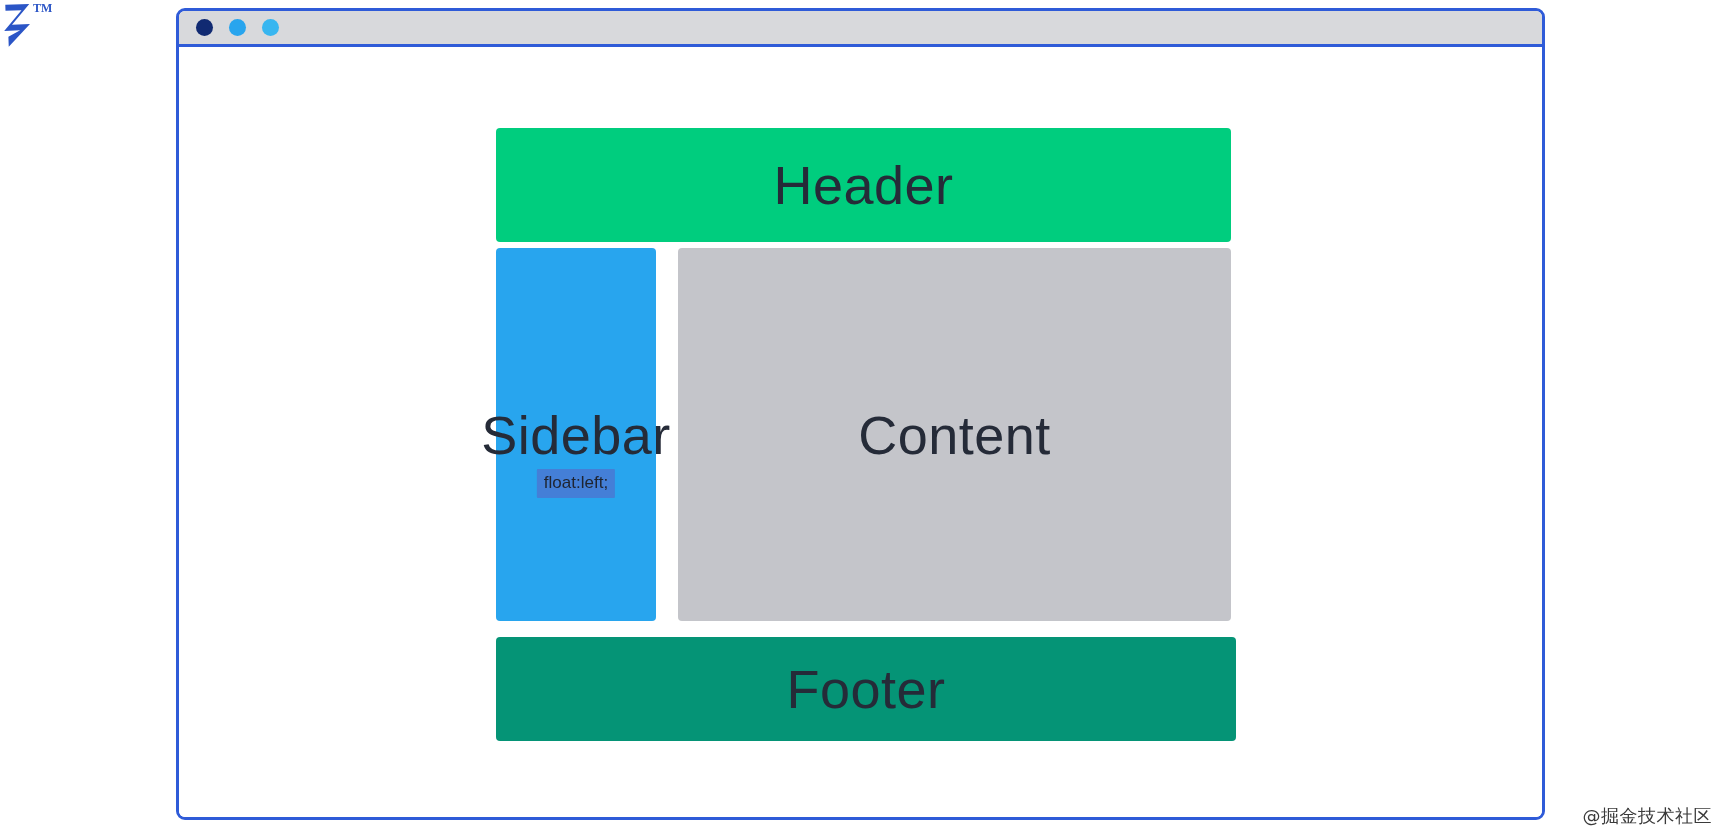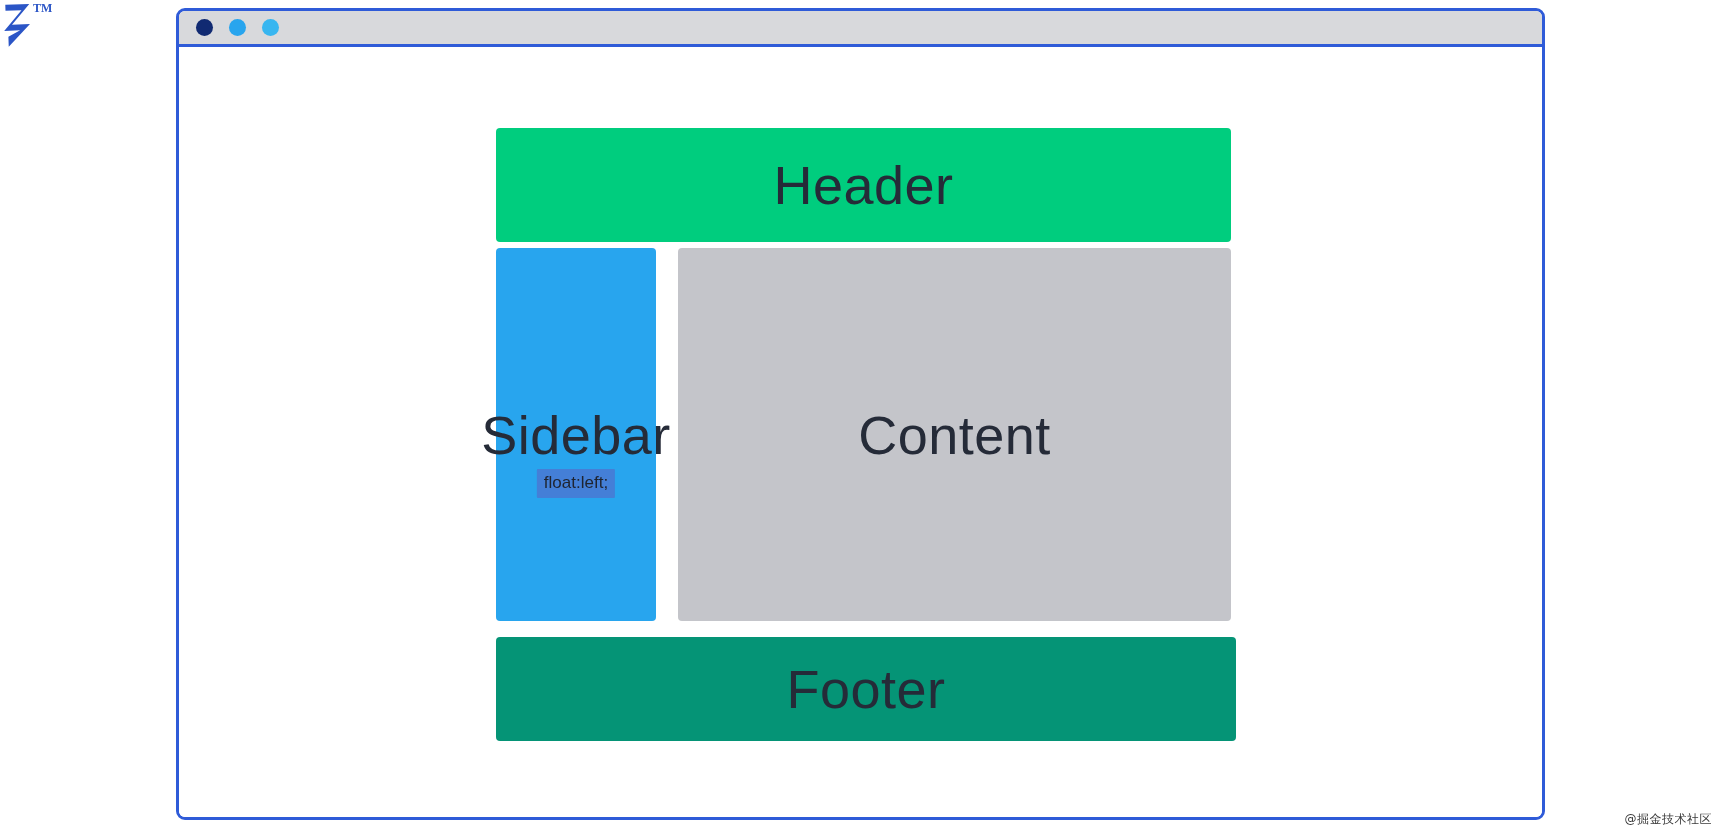--- a/index.html
+++ b/index.html
@@ -151,21 +151,21 @@
     width: 740px;
     height: 104px;
     background: #059476;
   }
 
   
   .watermark {
     position: absolute;
     right: 8px;
     bottom: 6px;
-    font-size: 12px;
+    font-size: 18px;
     color: #3a3a3a;
     letter-spacing: 0.5px;
     white-space: nowrap;
     font-family: "DejaVu Sans", "Liberation Sans", sans-serif;
     margin-top: 8px;
   }
 </style>
 </head>
 <body>
 

